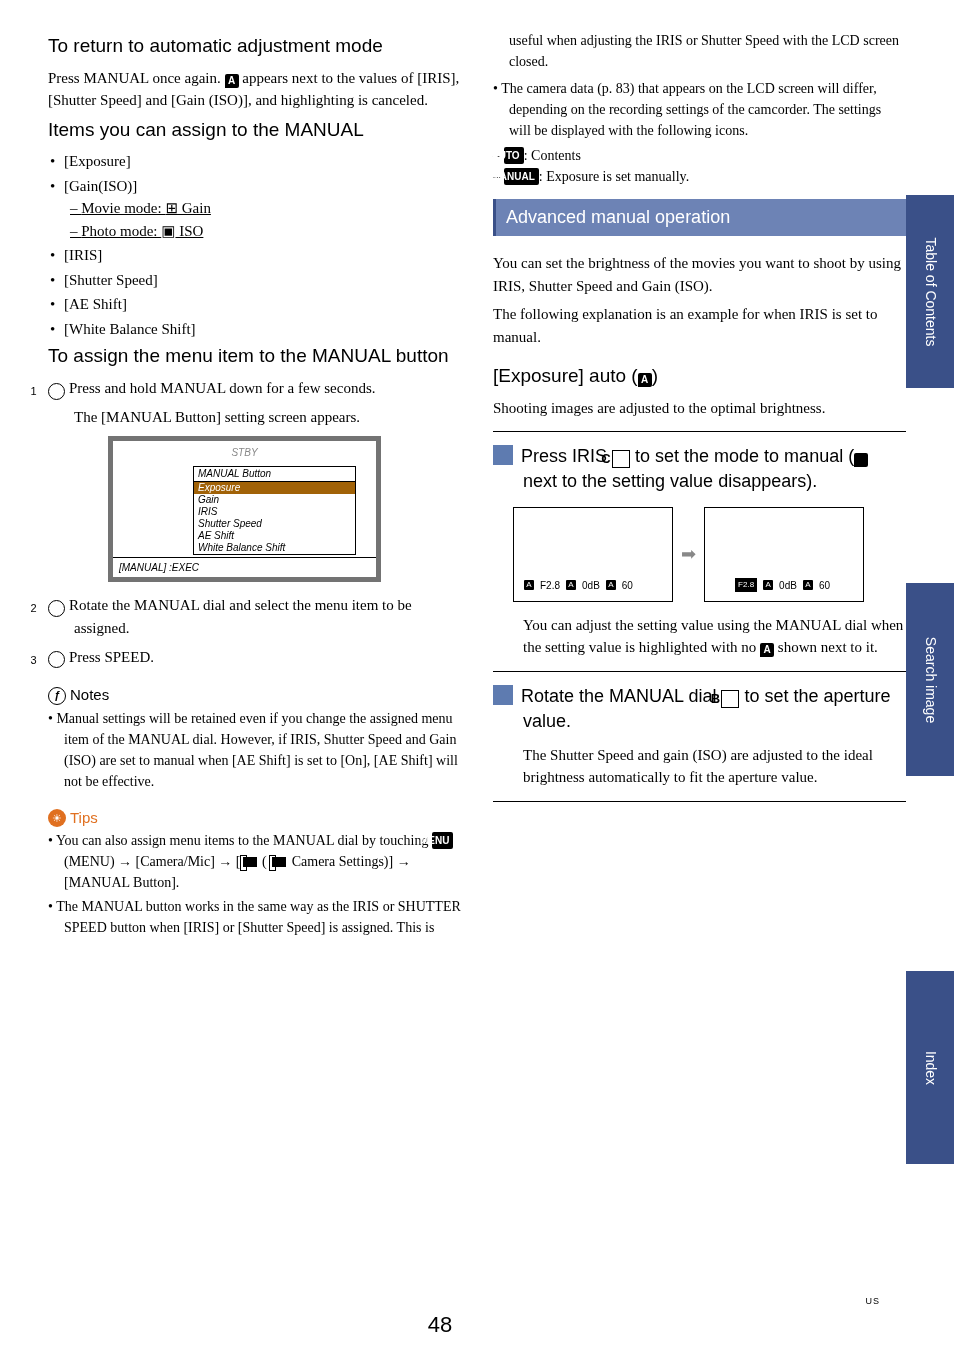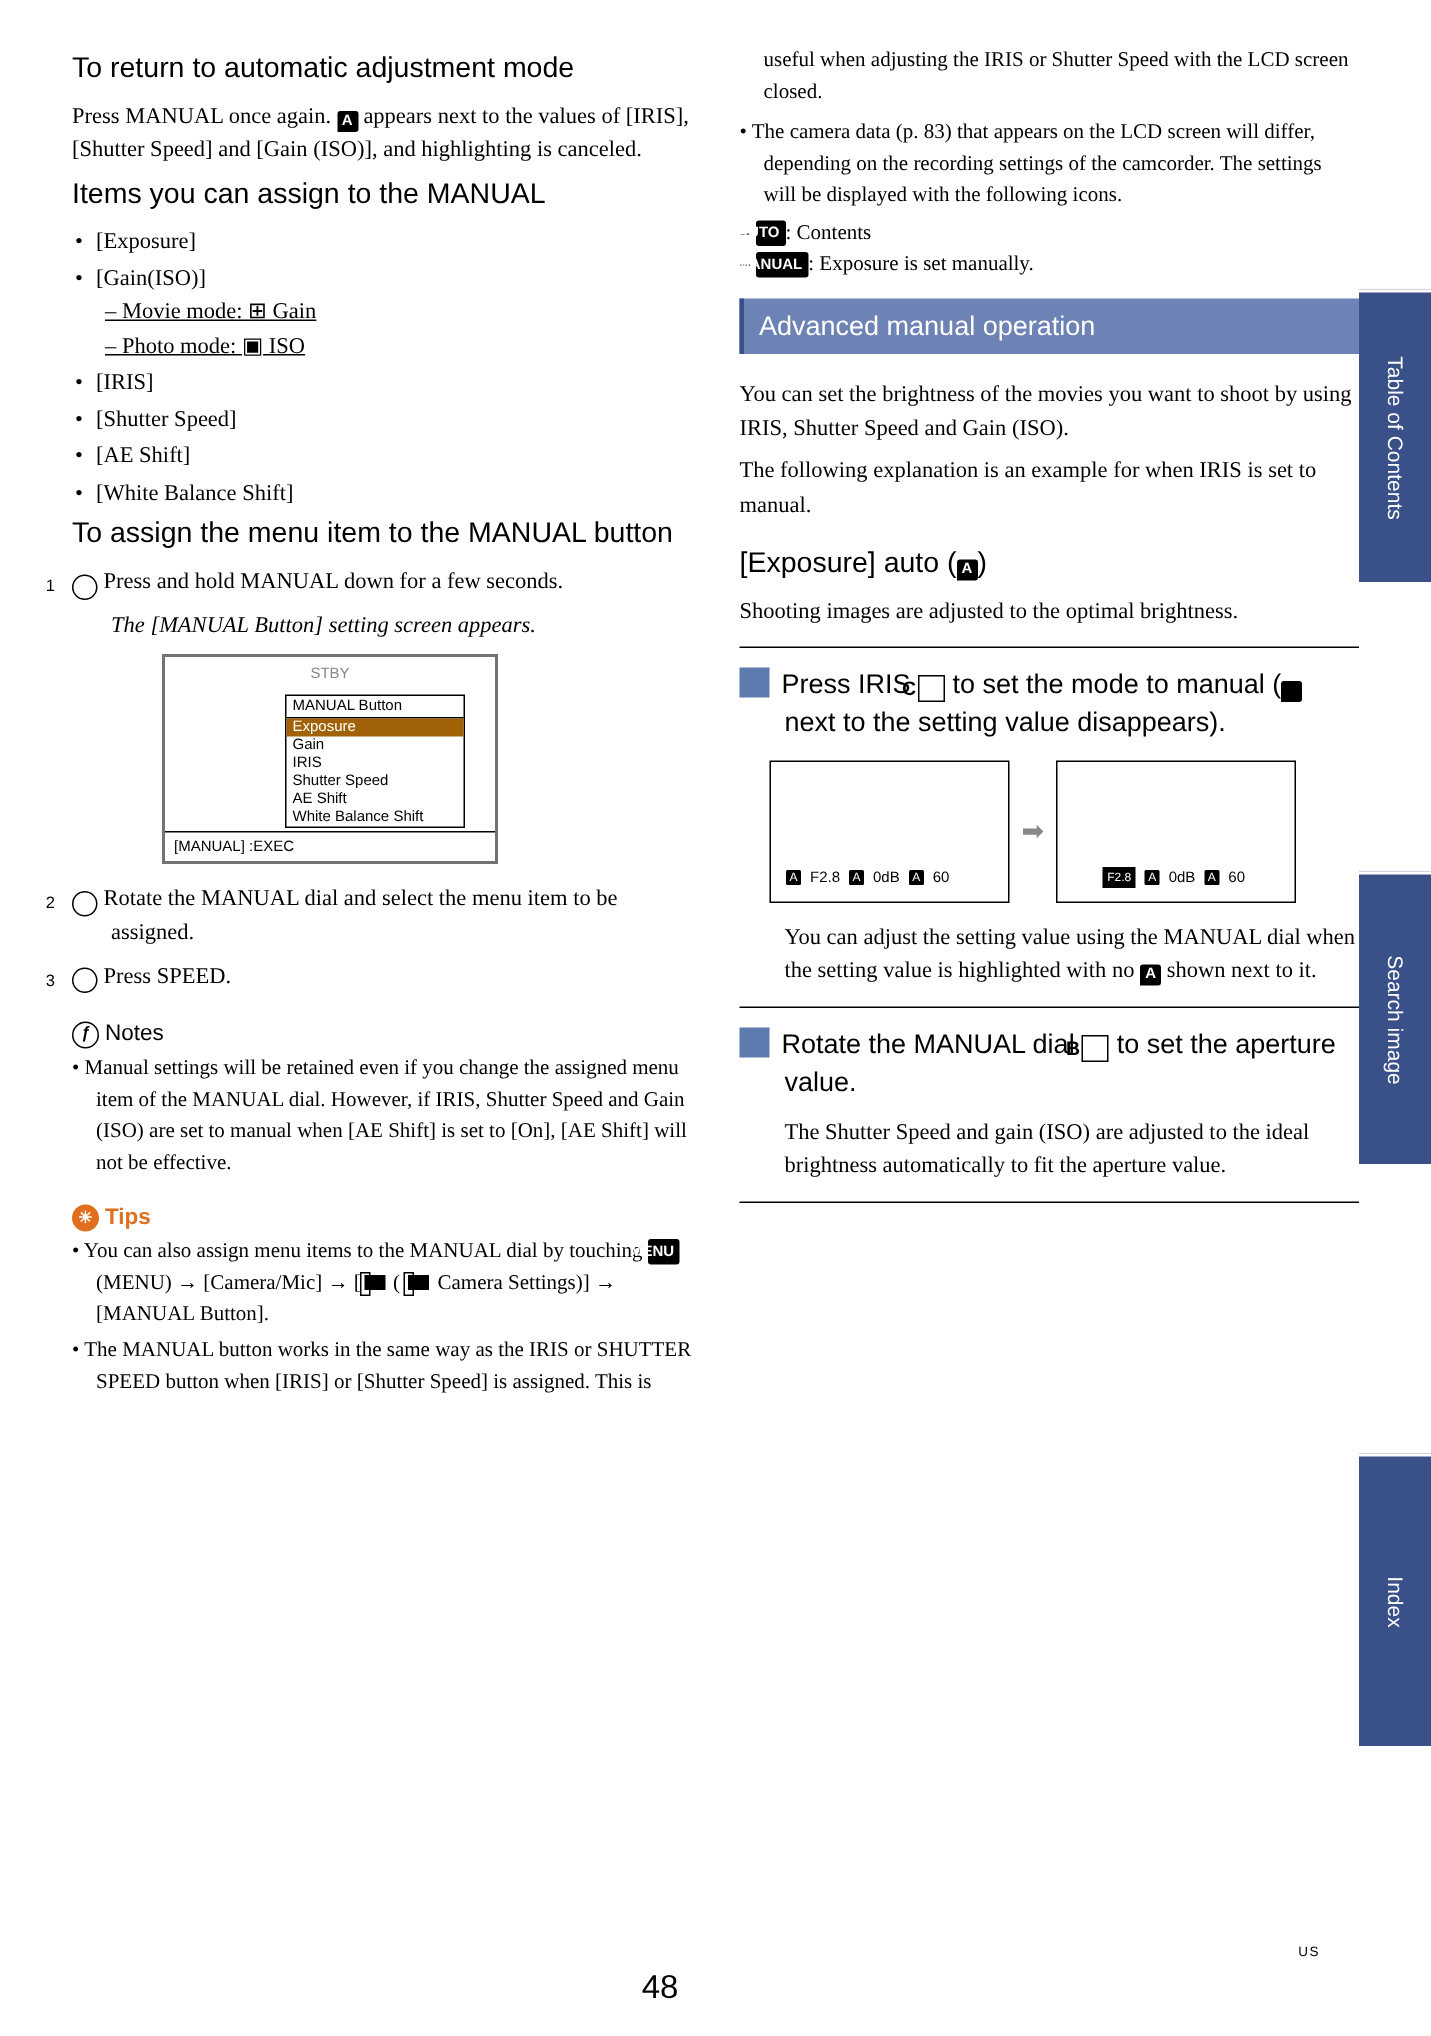--- a/index.html
+++ b/index.html
@@ -42,31 +42,31 @@
     justify-content: center;
     width: 17px; height: 17px;
     border: 1.2px solid #000;
     border-radius: 50%;
     font-size: 11px;
     font-family: Arial, sans-serif;
     margin-right: 4px;
     vertical-align: -2px;
   }
   .step { padding-left: 26px; text-indent: -26px; margin: 2px 0 6px 0;}
-  .step-body { padding-left: 26px; margin: 0 0 8px 0; font-style: italic;}
+  .step-body { padding-left: 26px; margin: 0 0 8px 0;}
   .notes-hd {
     display: inline-flex; align-items: center; gap: 4px;
     font-family: 'Segoe UI', Arial, sans-serif; font-size: 15px; margin-top: 10px;
   }
   .notes-icon {
     display:inline-flex; align-items:center; justify-content:center;
     width:18px; height:18px; border:1.3px solid #000; border-radius:50%;
     font-size:11px; font-style:italic; font-weight:bold;
   }
-  .tips-hd { display:inline-flex; align-items:center; gap:4px; font-family:'Segoe UI',Arial,sans-serif; font-size:15px; color:#e07020; margin-top:12px;font-weight:bold;}
+  .tips-hd { display:inline-flex; align-items:center; gap:4px; font-family:'Segoe UI',Arial,sans-serif; font-size:15px; color:#e07020; margin-top:12px;}
   .tips-icon { width:18px; height:18px; background:#e07020; border-radius:50%; display:inline-flex; align-items:center; justify-content:center;}
   .tips-icon::after { content:"☀"; color:#fff; font-size:11px; }
   .small-list li { font-size: 14px; margin: 1px 0 3px 0; }
   .small-list li { padding-left:16px; text-indent:-16px; }
   .small-list li::before { content:"• "; }
   .badge-black {
     display:inline-block; background:#000; color:#fff; font-family:Arial,sans-serif;
     font-size:10px; font-weight:bold; padding:1px 4px; border-radius:2px; vertical-align:1px;
   }
   .icon-a {
@@ -102,21 +102,21 @@
   .tab span {
     position:absolute; top:50%; left:50%; transform: translate(-50%,-50%) rotate(90deg);
     white-space:nowrap; font-family:'Segoe UI',Arial,sans-serif; font-size:14px; color:#3a5088;
   }
   .tab.active span { color:#fff; }
   .tab.blank { background:#fff; border:none;}
   .pgnum { position:absolute; bottom:16px; left:0; width:880px; text-align:center; font-family:'Segoe UI',Arial,sans-serif;}
   .pgnum .us { font-size:9px; display:block; letter-spacing:1px;text-align:right;}
   .pgnum .n { font-size:22px; }
   .screenshot {
-    width:224px; margin:8px 0 12px 60px; border:2px solid #737373; background:#fff; font-family:Arial,sans-serif; font-size:10px;
+    width:273px; margin:8px 0 12px 60px; border:5px solid #737373; background:#fff; font-family:Arial,sans-serif; font-size:10px;font-style:italic;
   }
   .screenshot .top { text-align:center; padding:4px 0; color:#888; font-size:10px;}
   .screenshot .menu { margin:2px 20px 2px 80px; border:1px solid #000;}
   .screenshot .menu .hd { border-bottom:1px solid #000; padding:1px 4px;}
   .screenshot .menu .sel { background:#a16207; color:#fff; padding:0 4px;}
   .screenshot .menu div { padding:0 4px; line-height:1.2;}
   .screenshot .bot { border-top:1px solid #000; padding:2px 6px;}
   .diagram { display:flex; align-items:center; gap:8px; margin:12px 0 12px 20px;}
   .diagram .box { width:160px; height:95px; border:1px solid #000; position:relative;}
   .diagram .row { position:absolute; bottom:8px; left:10px; right:10px; font-family:Arial,sans-serif; font-size:10px; display:flex; gap:6px; align-items:center;}

